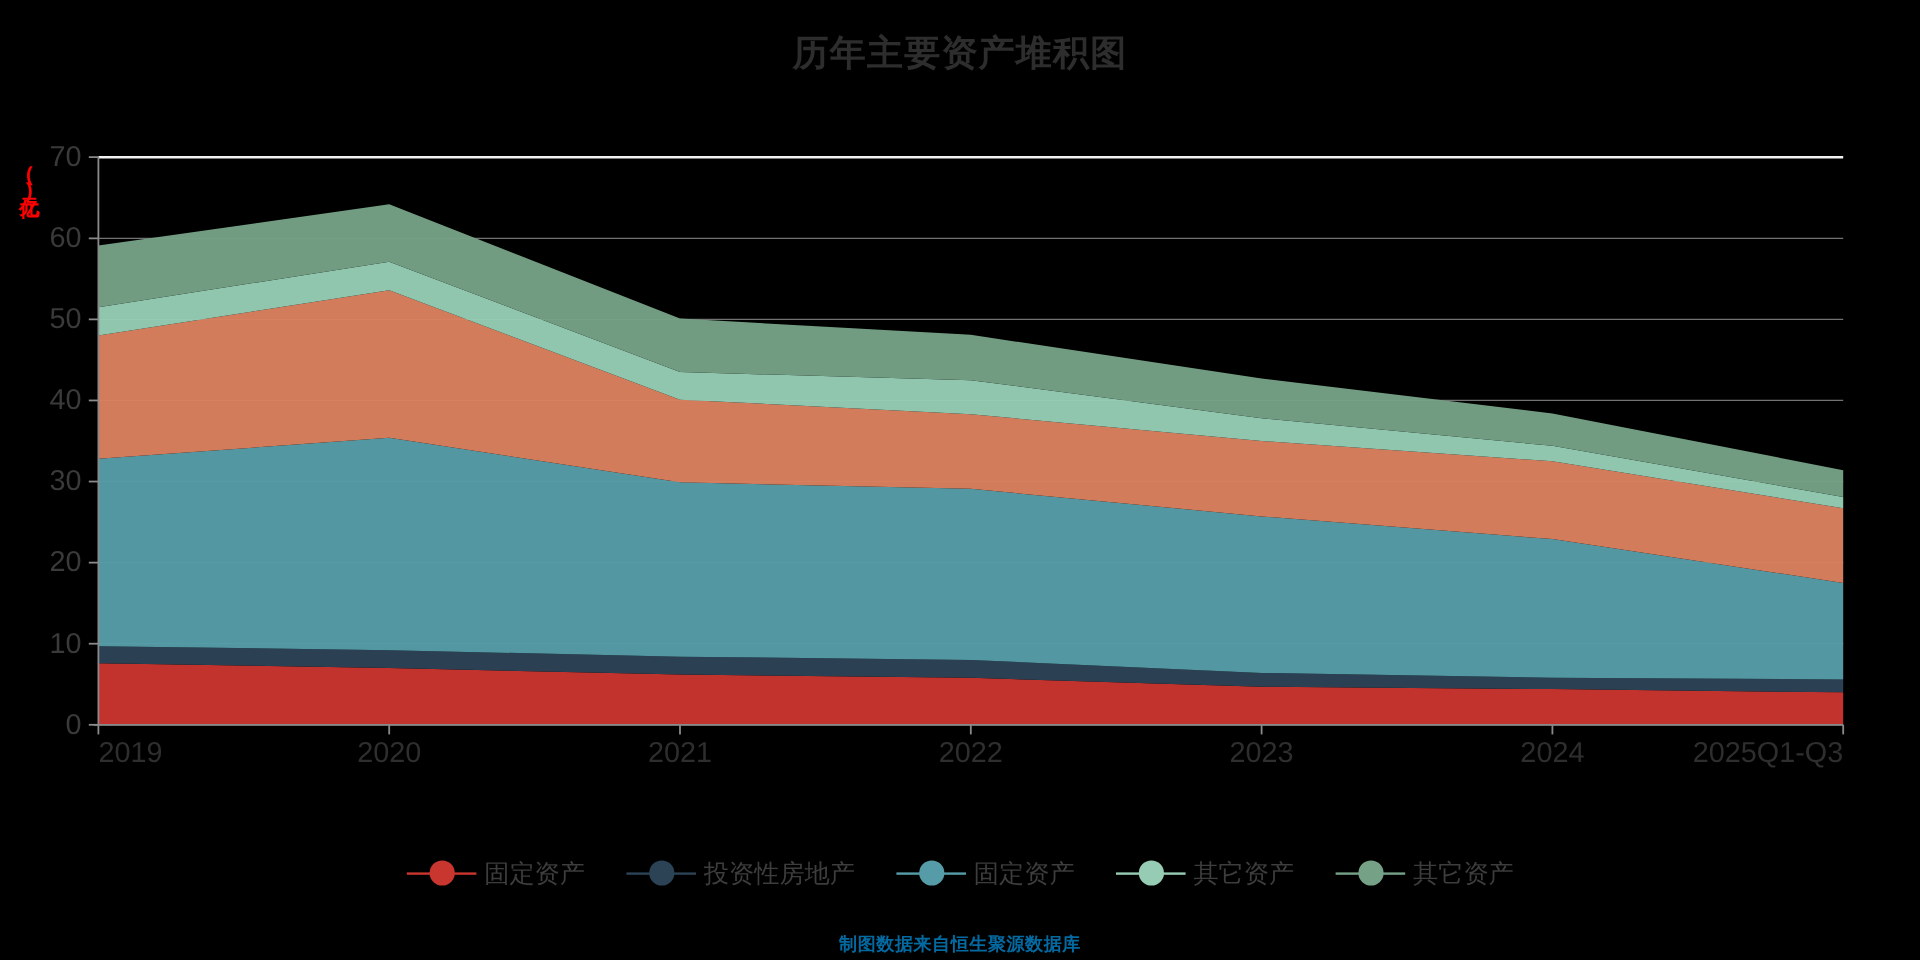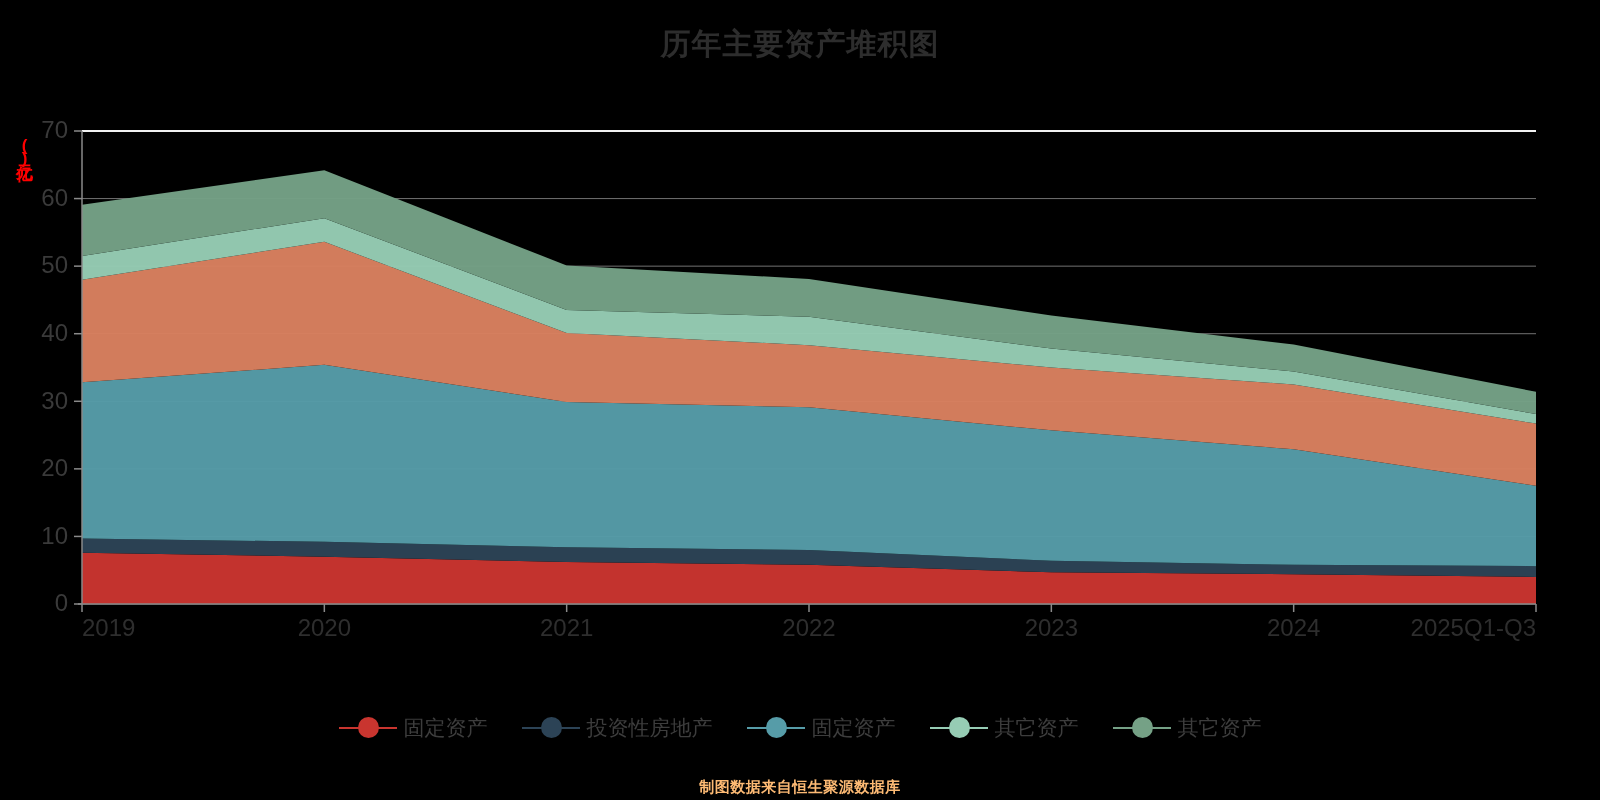--- a/index.html
+++ b/index.html
@@ -107,21 +107,21 @@
     white-space: nowrap;
   }
   .footer-note {
     position: absolute;
     left: 0;
     top: 762px;
     width: 1600px;
     text-align: center;
     font-size: 15px;
     font-weight: bold;
-    color: #fdba74;
+    color: #0369a1;
     letter-spacing: 0.5px;
   }
 </style>
 </head>
 <body>
 
 <div id="chart-root">
 
   <div class="chart-title">历年主要资产堆积图</div>
 

